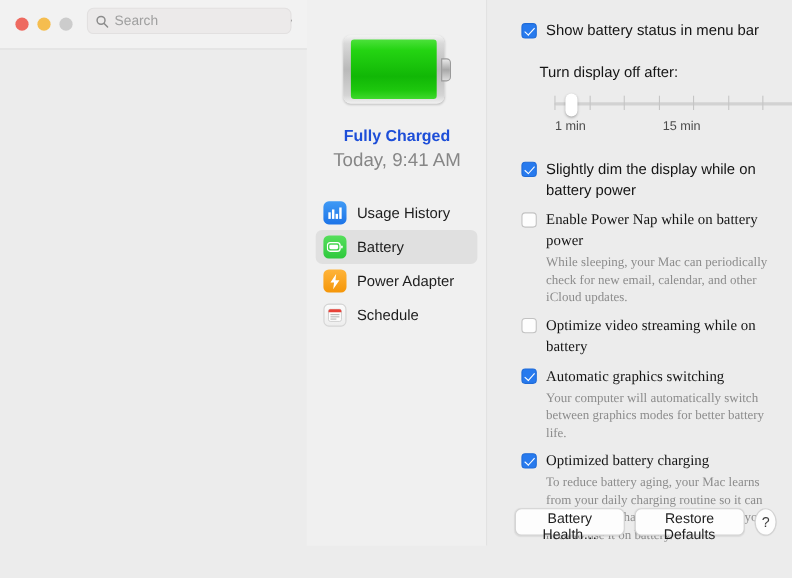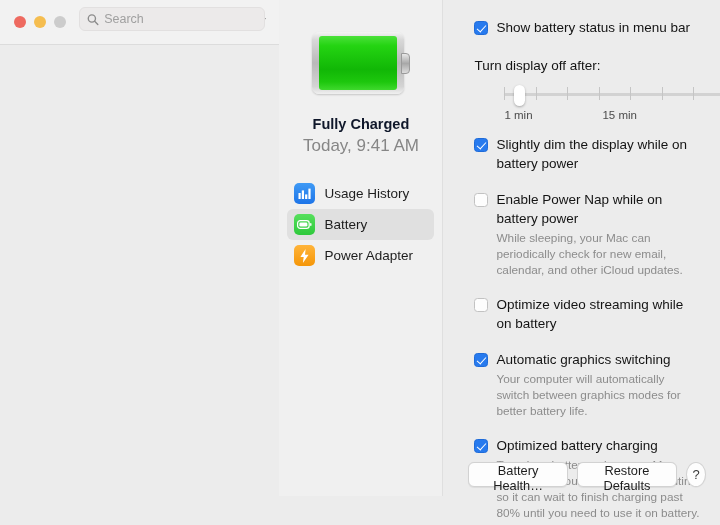--- a/index.html
+++ b/index.html
@@ -116,21 +116,21 @@
     width:9px; height:21px;
     border-radius:0 4px 4px 0;
     background:linear-gradient(180deg,#e8e8e8,#a8a8a8 50%,#dcdcdc);
     border:1px solid #9a9a9a;
   }
 
   #charge-status {
     text-align:center;
     font-size:14.5px;
     font-weight:bold;
-    color:#0f172a;
+    color:#1d4ed8;
     margin-top:8px;
   }
   #charge-time {
     text-align:center;
     font-size:17px;
     color:#868686;
     margin-top:4px;
   }
 
   #sidebar-nav { margin-top:22px; padding:0 8px; }
@@ -197,20 +197,21 @@
     color:#8c8c8c;
     line-height:16px;
     margin-left:22px;
     margin-top:2px;
     max-width:500px;
   }
 
   #slider-label {
     font-size:13.5px; color:#141414;
     margin-top:21px;
+    margin-left:16px;
   }
 
   #slider-zone { margin-top:12px; position:relative; height:44px;margin-left:28px; }
   #slider-track {
     position:absolute; left:2px; top:8px;
     width:472px; height:3px;
     background:#d2d2d2;
     border-radius:2px;
   }
   .tick {
@@ -228,22 +229,22 @@
     box-shadow:0 1px 2.5px rgba(0,0,0,.3);
   }
   .tick-label {
     position:absolute;
     top:24px;
     font-size:11.5px;
     color:#4c4c4c;
     white-space:nowrap;
   }
 
-  .opt-block { margin-top:6px; }
-  .opt-block.tight { margin-top:17px; }
+  .opt-block { margin-top:15px; }
+  .opt-block.tight { margin-top:8px;font-family:Liberation Serif, serif; }
 
   
   #footer {
     position:absolute;
     right:14px; bottom:9px;
     display:flex; align-items:center; gap:9px;margin-left:25px;
   }
   .btn {
     background:#fdfdfd;
     border:1px solid #d2d2d2;
@@ -365,20 +366,32 @@
 
         <div class="side-item">
           <span class="sq sq-power">
             <svg width="9" height="14" viewBox="0 0 9 14">
               <polygon points="5.6,0 0.4,7.9 3.7,7.9 2.9,14 8.6,5.8 5,5.8" fill="#fff"></polygon>
             </svg>
           </span>
           <span class="label">Power Adapter</span>
         </div>
 
+        <div class="side-item">
+          <span class="sq sq-sched">
+            <svg width="15" height="15" viewBox="0 0 15 15">
+              <rect x="1.6" y="2.2" width="11.8" height="11" rx="1.8" fill="#fdfdfd" stroke="#c9c9c9" stroke-width="0.8"></rect>
+              <path d="M1.6 4.2 a1.8 1.8 0 0 1 1.8 -2 h8.2 a1.8 1.8 0 0 1 1.8 2 v0.6 h-11.8 z" fill="#e8433a"></path>
+              <rect x="3.4" y="6.6" width="8.2" height="0.9" fill="#b0b0b0"></rect>
+              <rect x="3.4" y="8.6" width="8.2" height="0.9" fill="#b0b0b0"></rect>
+              <rect x="3.4" y="10.6" width="5.4" height="0.9" fill="#b0b0b0"></rect>
+            </svg>
+          </span>
+          <span class="label">Schedule</span>
+        </div>
 
       </div>
     </div>
 
     <div id="main">
 
       <div class="row">
         <span class="cb on"></span>
         <span class="cb-label">Show battery status in menu bar</span>
       </div>

